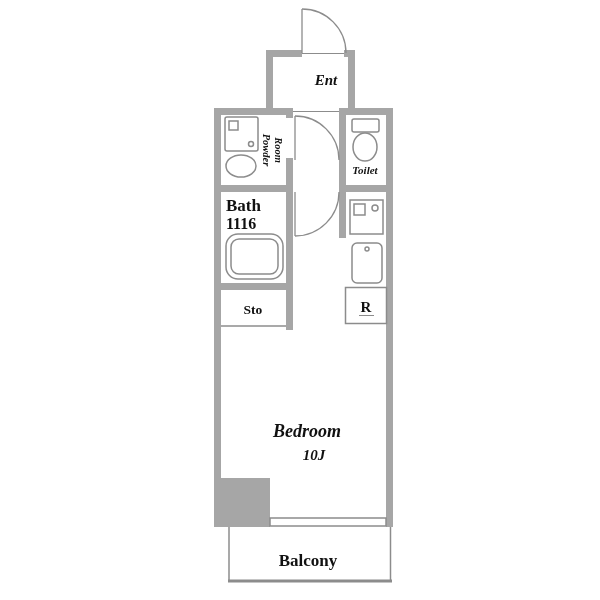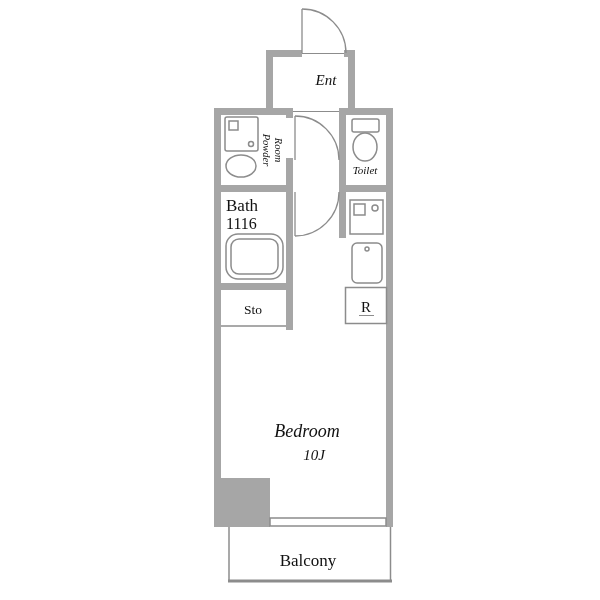--- a/index.html
+++ b/index.html
@@ -6,20 +6,21 @@
     margin: 0;
     padding: 0;
     background: #ffffff;
   }
   .stage {
     position: relative;
     width: 524px;
     height: 600px;
     background: var(--background, #ffffff);
     overflow: hidden;
+    font-weight: bold;
   }
   svg { display: block; }
 
   .wall    { fill: var(--wall, #a6a6a6); stroke: none; }
   .thin    { stroke: var(--fixture-line, #8c8c8c); stroke-width: 1.5; fill: none; }
   .fixture { stroke: var(--fixture-line, #8c8c8c); stroke-width: 1.5; fill: #ffffff; }
   .arc     { stroke: var(--fixture-line, #8c8c8c); stroke-width: 1.3; fill: none; }
   .hair    { stroke: var(--fixture-line, #8c8c8c); stroke-width: 1; fill: none; }
   .thick   { stroke: var(--fixture-line, #8c8c8c); stroke-width: 3; fill: none; }
 

